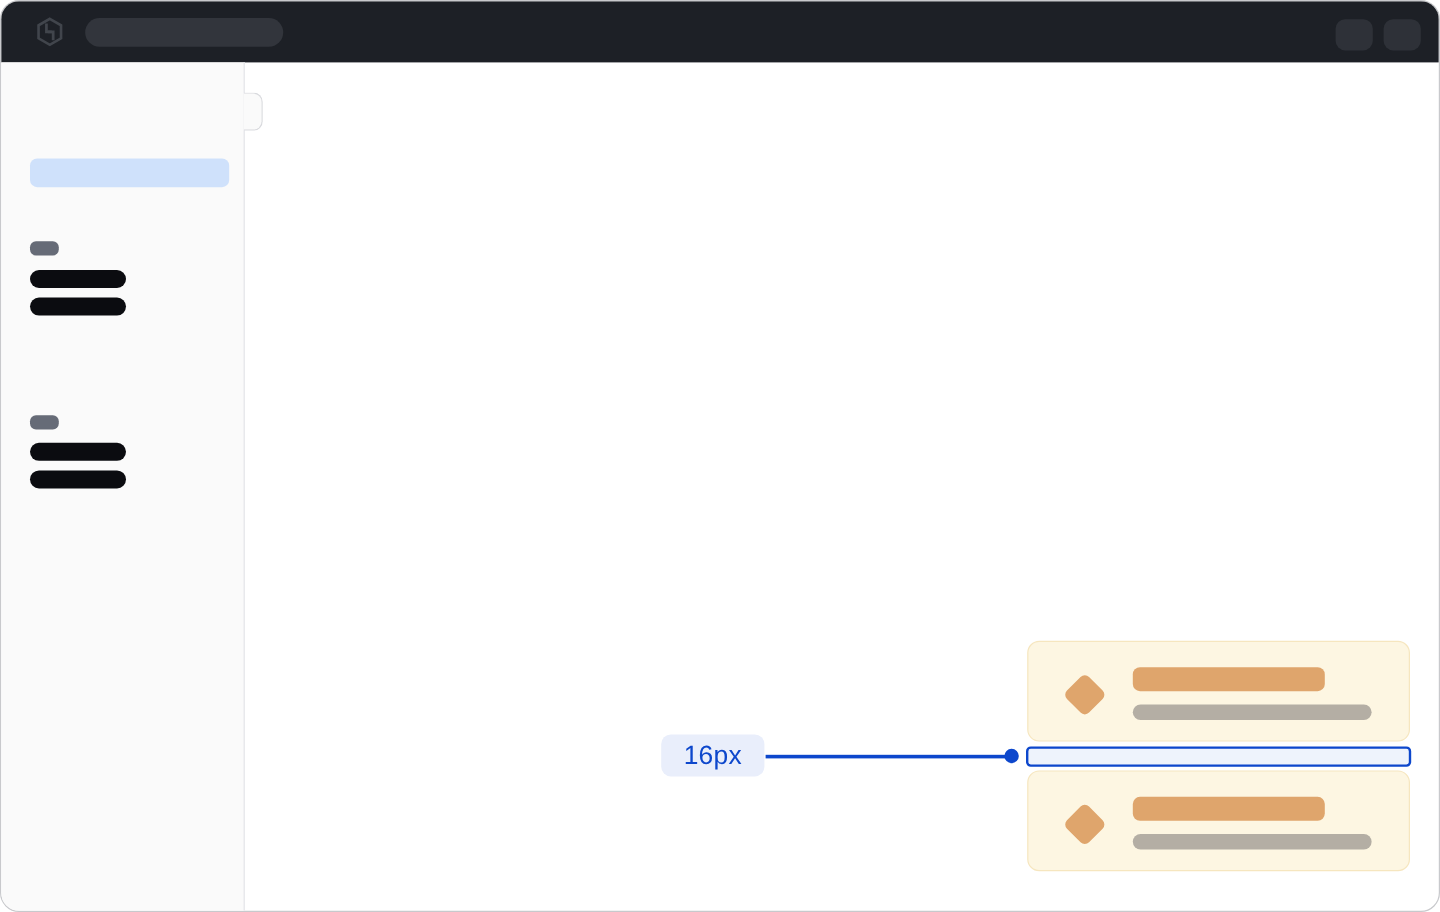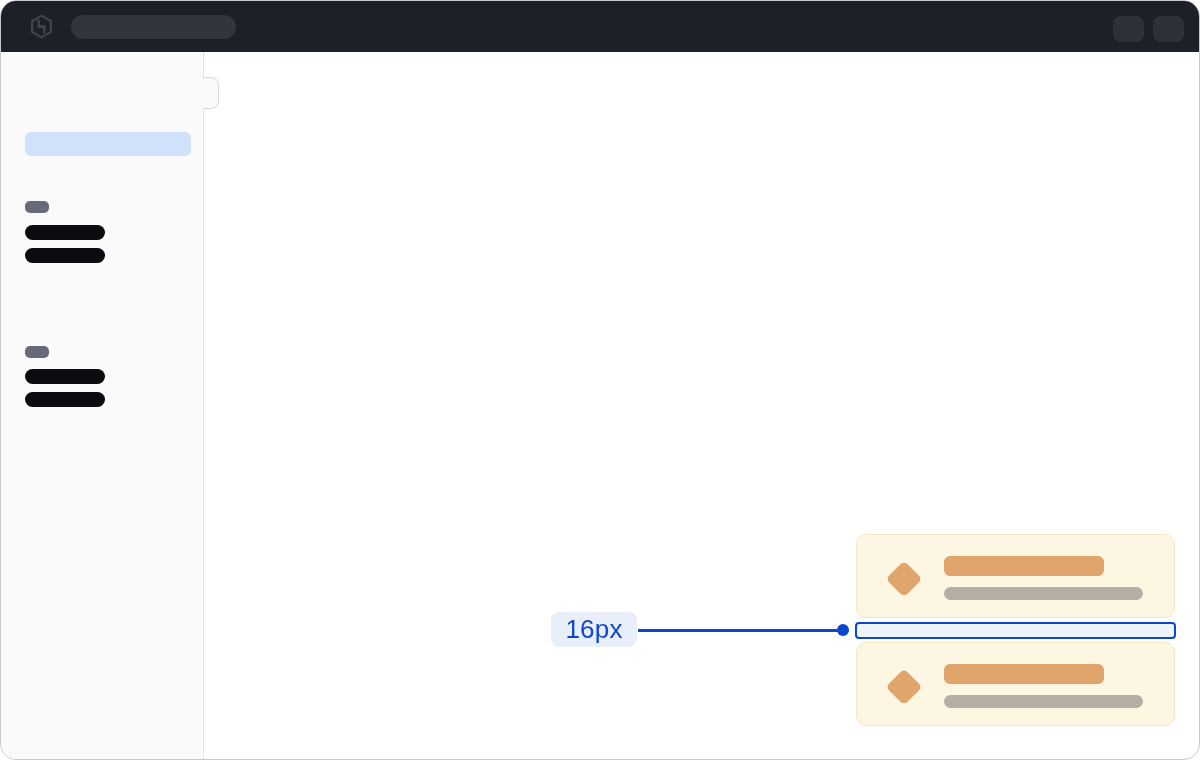--- a/index.html
+++ b/index.html
@@ -120,21 +120,21 @@
     border-radius: 4px;
     z-index: 2;
   }
   .measure-label {
     position: absolute; left: 550px; top: 611px;
     width: 86px; height: 35px;
     background: var(--annotation-label-bg, #e9eefb);
     border-radius: 8px;
     display: flex; align-items: center; justify-content: center;
     color: var(--accent-blue, #0d47cc);
-    font-size: 26px; font-weight: 500;
+    font-size: 22px; font-weight: 500;
     letter-spacing: 0.2px;
   }
   .measure-line {
     position: absolute; left: 637px; top: 628px;
     width: 206px; height: 2.5px;
     background: var(--accent-blue, #0d47cc);
   }
   .measure-dot {
     position: absolute; left: 836px; top: 623px;
     width: 12px; height: 12px;

